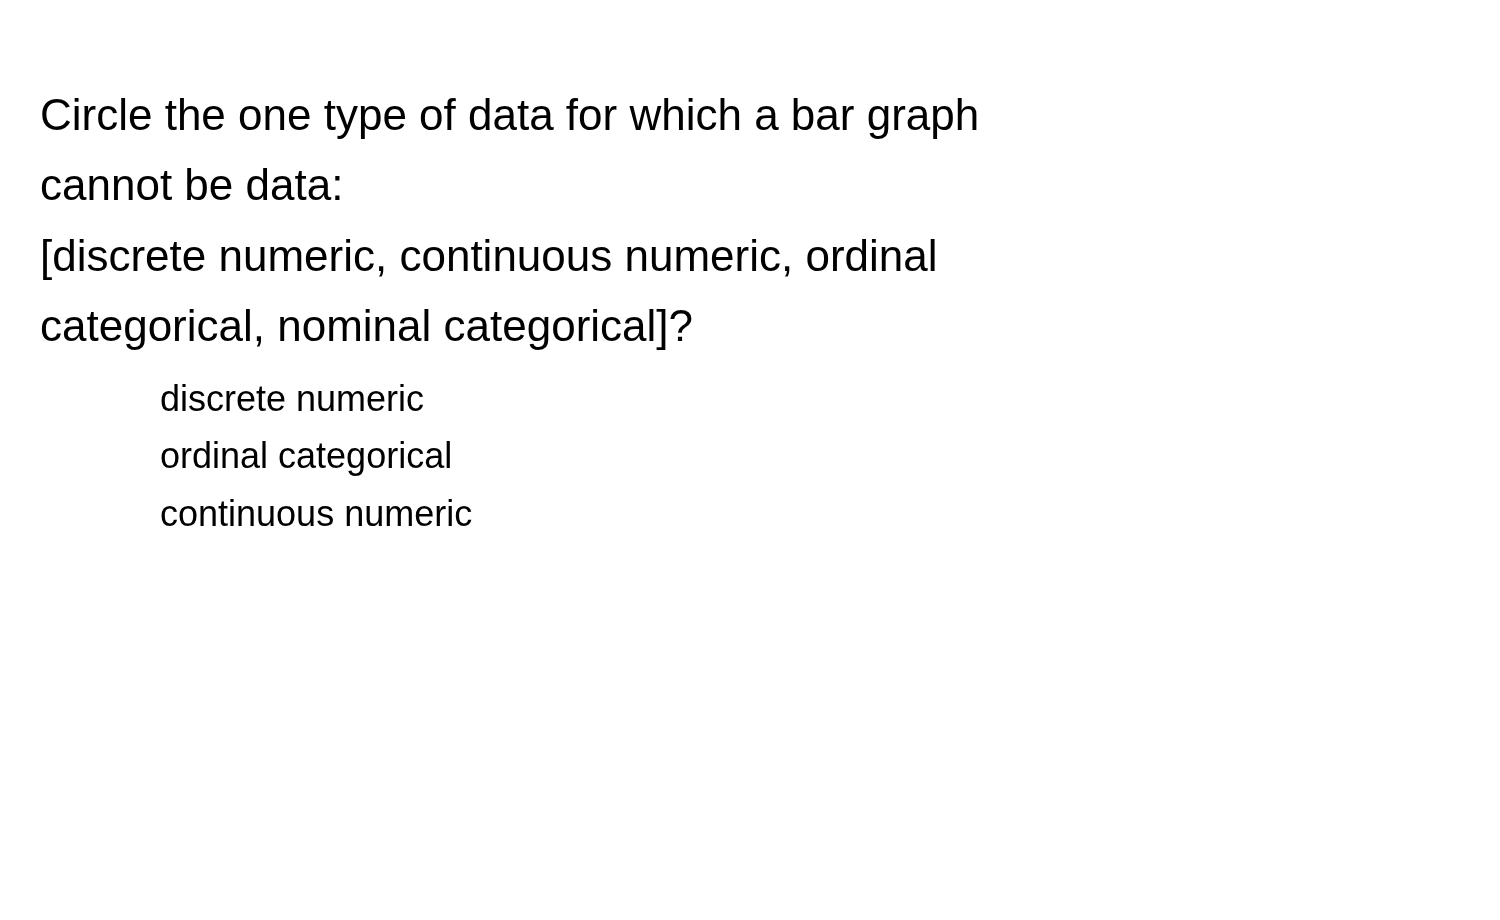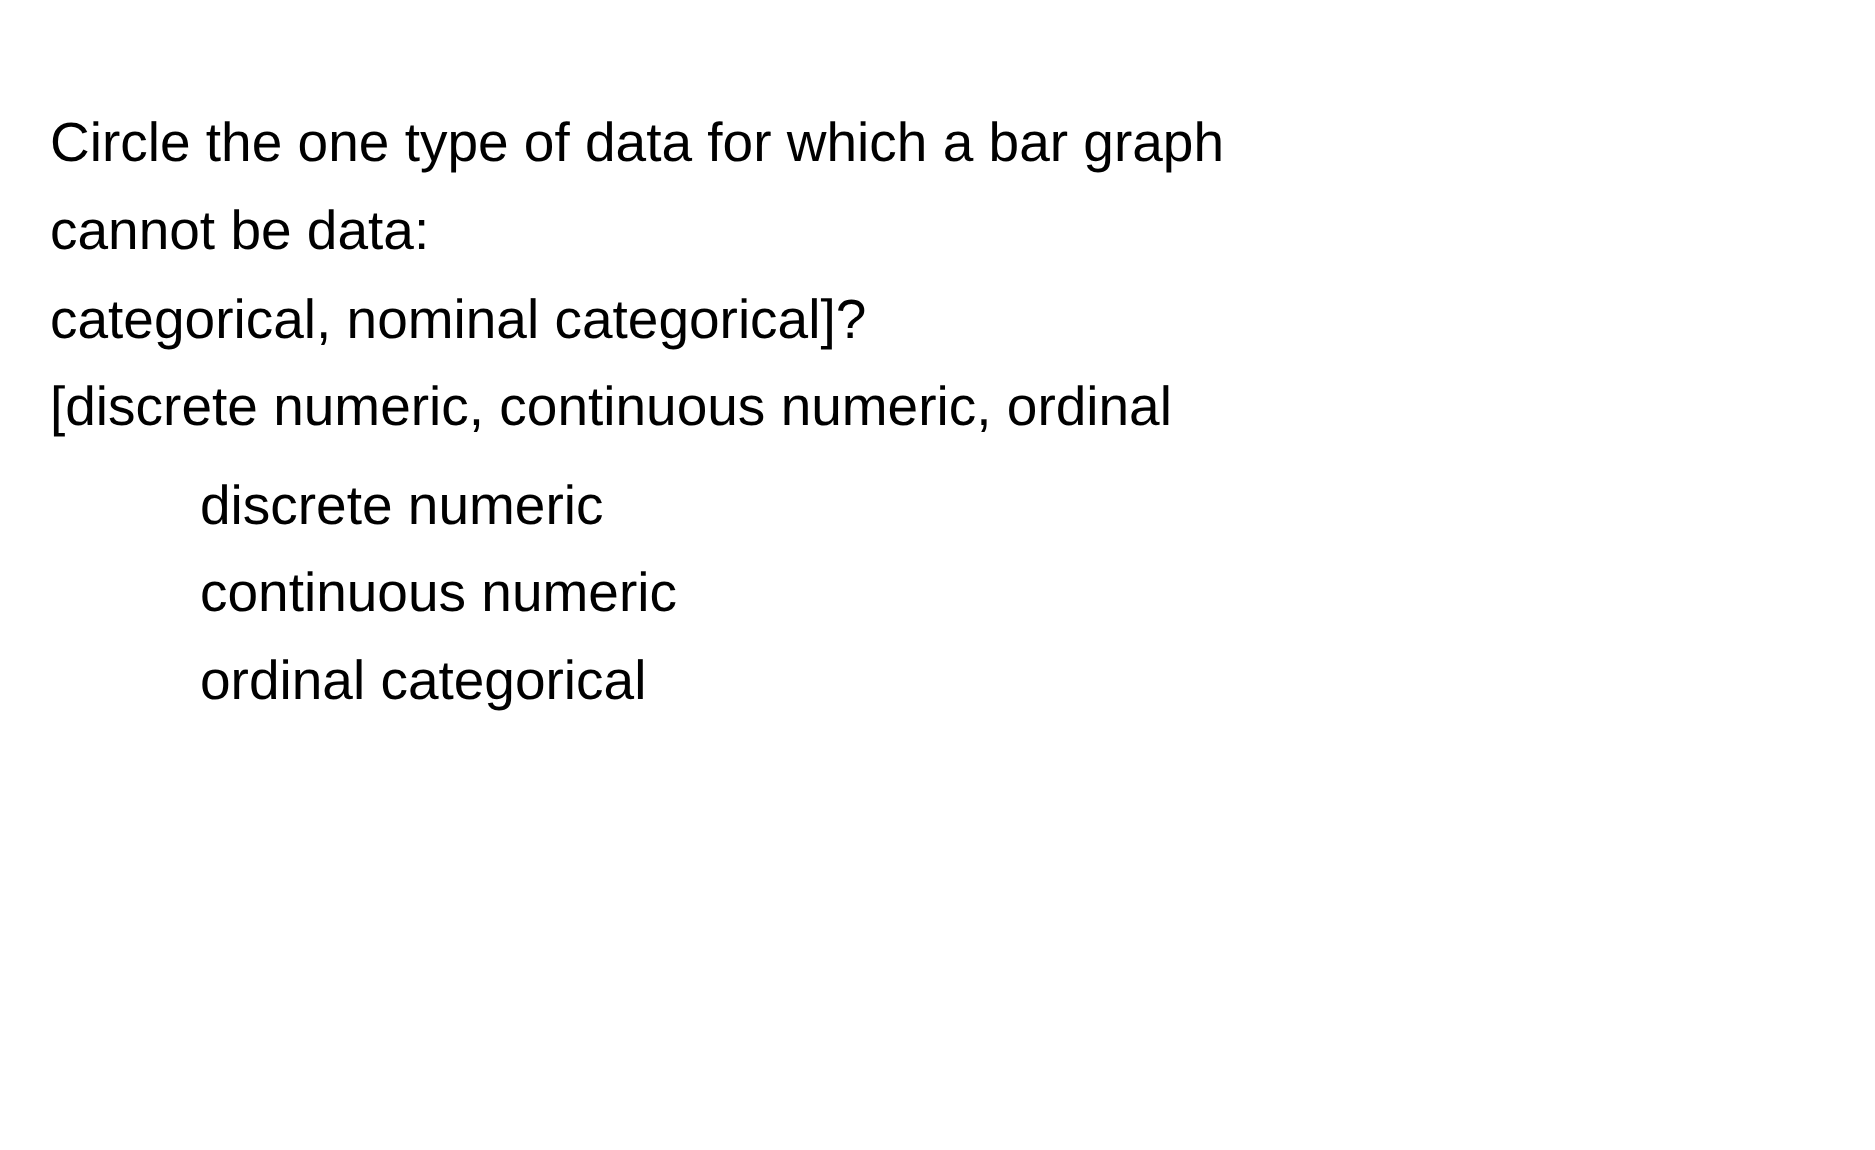--- a/index.html
+++ b/index.html
@@ -22,31 +22,31 @@
     }
     .question-line {
       display: block;
     }
     .options-list {
       margin-top: 8px;
       padding-left: 120px;
     }
     .option-item {
       display: block;
-      font-size: 44px;
+      font-size: 36px;
       line-height: 1.6;
       font-weight: 400;
     }
   </style>
 </head>
 <body>
 
 <div class="question-block">
   <span class="question-line">Circle the one type of data for which a bar graph</span>
   <span class="question-line">cannot be data:</span>
+  <span class="question-line">[discrete numeric, continuous numeric, ordinal</span>
   <span class="question-line">categorical, nominal categorical]?</span>
-  <span class="question-line">[discrete numeric, continuous numeric, ordinal</span>
   <div class="options-list">
     <span class="option-item">discrete numeric</span>
+    <span class="option-item">ordinal categorical</span>
     <span class="option-item">continuous numeric</span>
-    <span class="option-item">ordinal categorical</span>
   </div>
 </div>
 
 </body></html>

